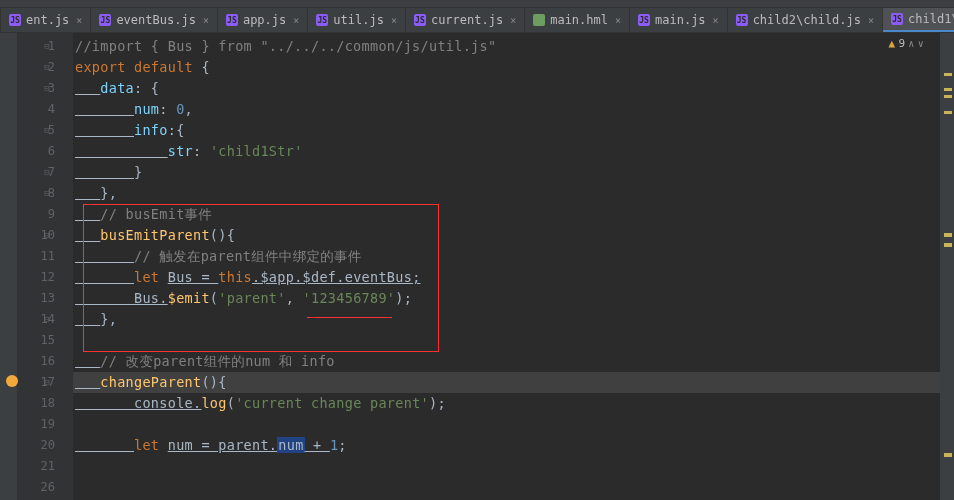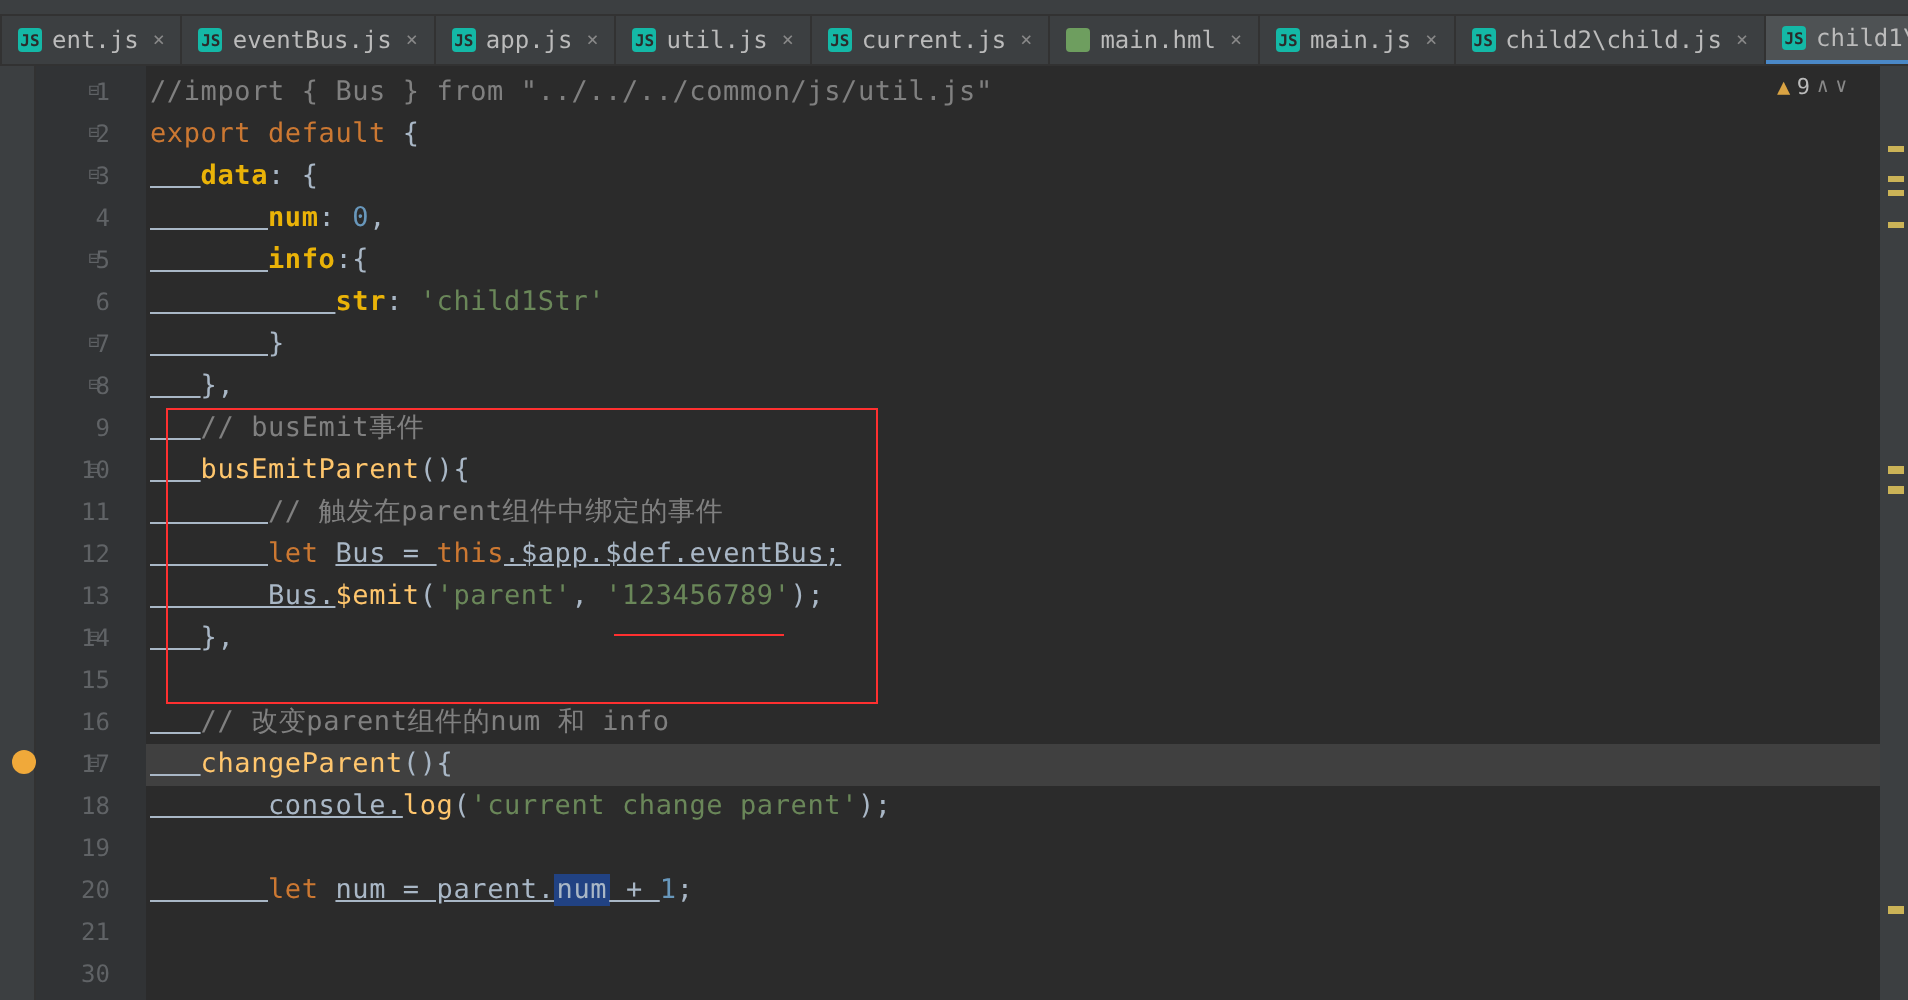--- a/index.html
+++ b/index.html
@@ -37,21 +37,21 @@
   color: #bbbbbb;
 }
 .tab.active {
   background: #4e5254;
   border-bottom: 2px solid #4a88c7;
 }
 .tab.first { border-left: 1px solid #323232; }
 .tab-icon {
   width: 12px;
   height: 12px;
-  background: #14b8a6;
+  background: #8b5cf6;
   border-radius: 2px;
   display: flex;
   align-items: center;
   justify-content: center;
   font-size: 8px;
   font-weight: bold;
   color: #2b2b2b;
 }
 .tab-icon.hml { background: #6e9e5f; }
 .tab-close {
@@ -118,21 +118,21 @@
 }
 .code-line {
   height: 21px;
   line-height: 21px;
   white-space: pre;
   padding-left: 2px;
 }
 .code-line.hl { background: #404040; }
 .c-comment { color: #808080; }
 .c-keyword { color: #cc7832; }
-.c-key { color: #eab308; font-weight: bold; }
+.c-key { color: #7dd3fc; }
 .c-number { color: #6897bb; }
 .c-string { color: #6a8759; }
 .c-func { color: #ffc66d; }
 .c-this { color: #cc7832; margin-top: 20px; }
 .c-punct { color: #a9b7c6; }
 .c-default { color: #a9b7c6; text-decoration: underline; }
 .highlight-box {
   position: absolute;
   border: 1px solid #ff3030;
   pointer-events: none;
@@ -264,21 +264,21 @@
         </span></div>
       <div class="gutter-line">15</div>
       <div class="gutter-line">16</div>
       <div class="gutter-line">17<span class="fold-col">
           <span class="fold-marker">⊟</span>
         </span><span class="bulb"></span></div>
       <div class="gutter-line">18</div>
       <div class="gutter-line">19</div>
       <div class="gutter-line">20</div>
       <div class="gutter-line">21</div>
-      <div class="gutter-line">30</div>
+      <div class="gutter-line">26</div>
     </div>
   <div class="code">
     <div class="warn-badge">
       <span class="warn-tri">▲</span>
       <span>9</span>
       <span class="warn-arrows">∧</span>
       <span class="warn-arrows">∨</span>
     </div>
   <div class="code-line"><span class="c-comment">//import { Bus } from "../../../common/js/util.js"</span></div>
       <div class="code-line"><span class="c-keyword">export default </span><span class="c-punct">{</span></div>

